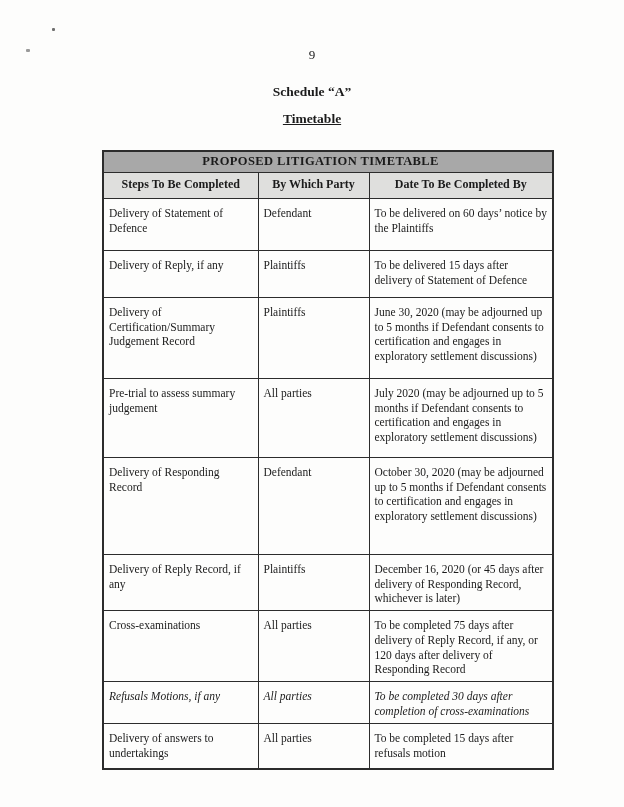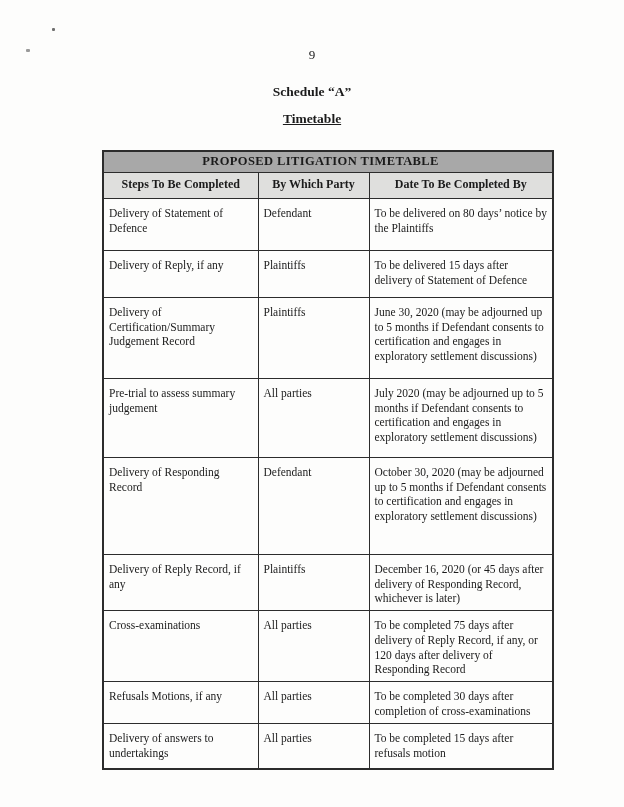--- a/index.html
+++ b/index.html
@@ -69,21 +69,21 @@
     padding: 7px 5px 4px 5px;
     line-height: 1.28;
   }
   tbody tr:nth-child(1) td { height: 40px; }
   tbody tr:nth-child(2) td { height: 35px; }
   tbody tr:nth-child(3) td { height: 69px; }
   tbody tr:nth-child(4) td { height: 67px; margin-top: 20px; }
   tbody tr:nth-child(5) td { height: 85px; }
   tbody tr:nth-child(6) td { height: 44px; }
   tbody tr:nth-child(7) td { height: 59px; }
-  tbody tr:nth-child(8) td { height: 30px; }
+  tbody tr:nth-child(8) td { height: 30px; font-style: italic; }
   tbody tr:nth-child(9) td { height: 33px; }
 </style>
 </head>
 <body>
 
 <div class="page">
   <div class="speck s1"></div>
   <div class="speck s2"></div>
 
   <div class="page-number">9</div>
@@ -103,21 +103,21 @@
       <tr class="col-headers">
         <th>Steps To Be Completed</th>
         <th>By Which Party</th>
         <th>Date To Be Completed By</th>
       </tr>
     </thead>
     <tbody>
       <tr>
         <td>Delivery of Statement of Defence</td>
         <td>Defendant</td>
-        <td>To be delivered on 80 days’ notice by the Plaintiffs</td>
+        <td>To be delivered on 60 days’ notice by the Plaintiffs</td>
       </tr>
       <tr>
         <td>Delivery of Reply, if any</td>
         <td>Plaintiffs</td>
         <td>To be delivered 15 days after delivery of Statement of Defence</td>
       </tr>
       <tr>
         <td>Delivery of Certification/Summary Judgement Record</td>
         <td>Plaintiffs</td>
         <td>June 30, 2020 (may be adjourned up to 5 months if Defendant consents to certification and engages in exploratory settlement discussions)</td>

